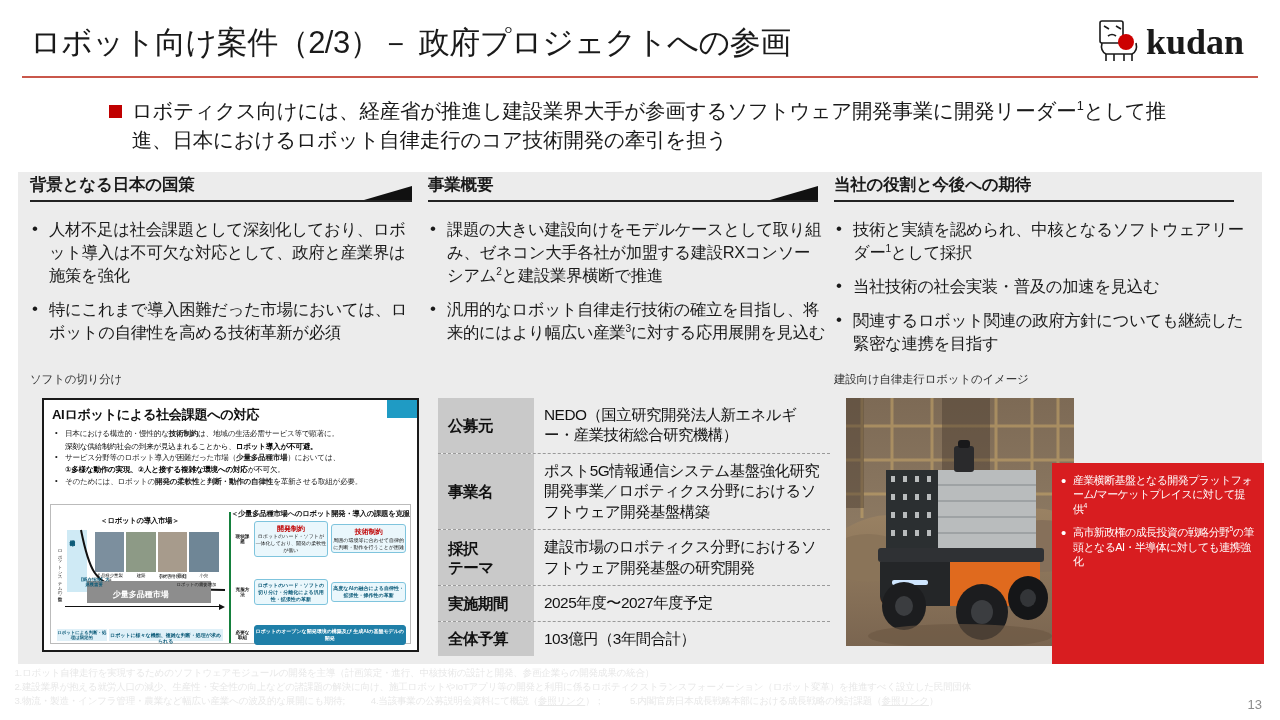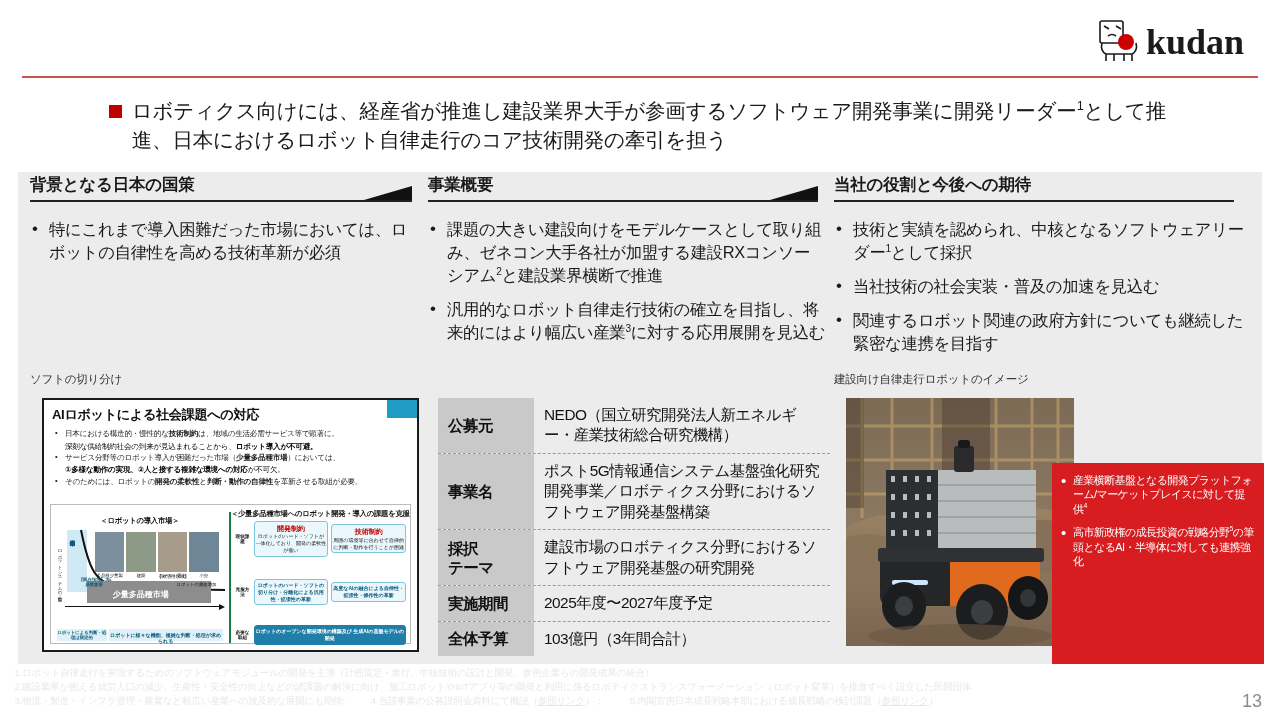--- a/index.html
+++ b/index.html
@@ -210,29 +210,30 @@
   .footnotes {
     position:absolute; left: 6px; top: 666px; width: 1210px;
     font-size: 9.6px; line-height: 1.48; color: #e8e8e8; letter-spacing:-0.25px;
   }
   .fn-line { display:flex; white-space: nowrap; }
   .fn-num { width: 16px; flex:0 0 16px; text-align:right; }
   .fn-gap { display:inline-block; width:26px; }
   .fn-link { text-decoration: underline; }
   .page-no {
     position:absolute; right: 18px; bottom: 8px;
-    font-size: 18px; color: #8c8c8c;
+    font-size: 13px; color: #8c8c8c;
   }
 </style>
 </head>
 <body>
 
 <div class="slide">
 
   <div class="title-row">
+    <div class="slide-title">ロボット向け案件（2/3）－ 政府プロジェクトへの参画</div>
     <div class="title-rule"></div>
   </div>
 
   <div class="logo">
     <svg width="170" height="52" viewBox="0 0 170 52">
       <g stroke="#1a1a1a" stroke-width="1.6" fill="none">
         <rect x="6" y="5" width="23" height="22" rx="2"></rect>
         <path d="M10 10 l5 3 M22 10 l5 3"></path>
         <path d="M14 20 q4 -3 8 0"></path>
         <path d="M8 27 q-2 8 4 11 h26 q6 -3 4 -11"></path>
@@ -253,20 +254,21 @@
 
   <div class="panel">
 
     <div class="col col-1">
       <div class="col-head">
         <div class="label">背景となる日本の国策</div>
         <div class="rule"></div>
         <div class="arrow"></div>
       </div>
       <ul class="bullets">
+        <li>人材不足は社会課題として深刻化しており、ロボット導入は不可欠な対応として、政府と産業界は施策を強化</li>
         <li>特にこれまで導入困難だった市場においては、ロボットの自律性を高める技術革新が必須</li>
       </ul>
       <div class="caption" style="left:0; top:200px;">ソフトの切り分け</div>
 
       <div class="meti-fig">
         <div class="teal-tab"></div>
         <div class="meti-h">AIロボットによる社会課題への対応</div>
         <ul class="meti-list">
           <li>日本における構造的・慢性的な<b>技術制約</b>は、地域の生活必需サービス等で顕著に。</li>
           <div class="meti-sub">深刻な供給制約社会の到来が見込まれることから、<b>ロボット導入が不可避。</b></div>

